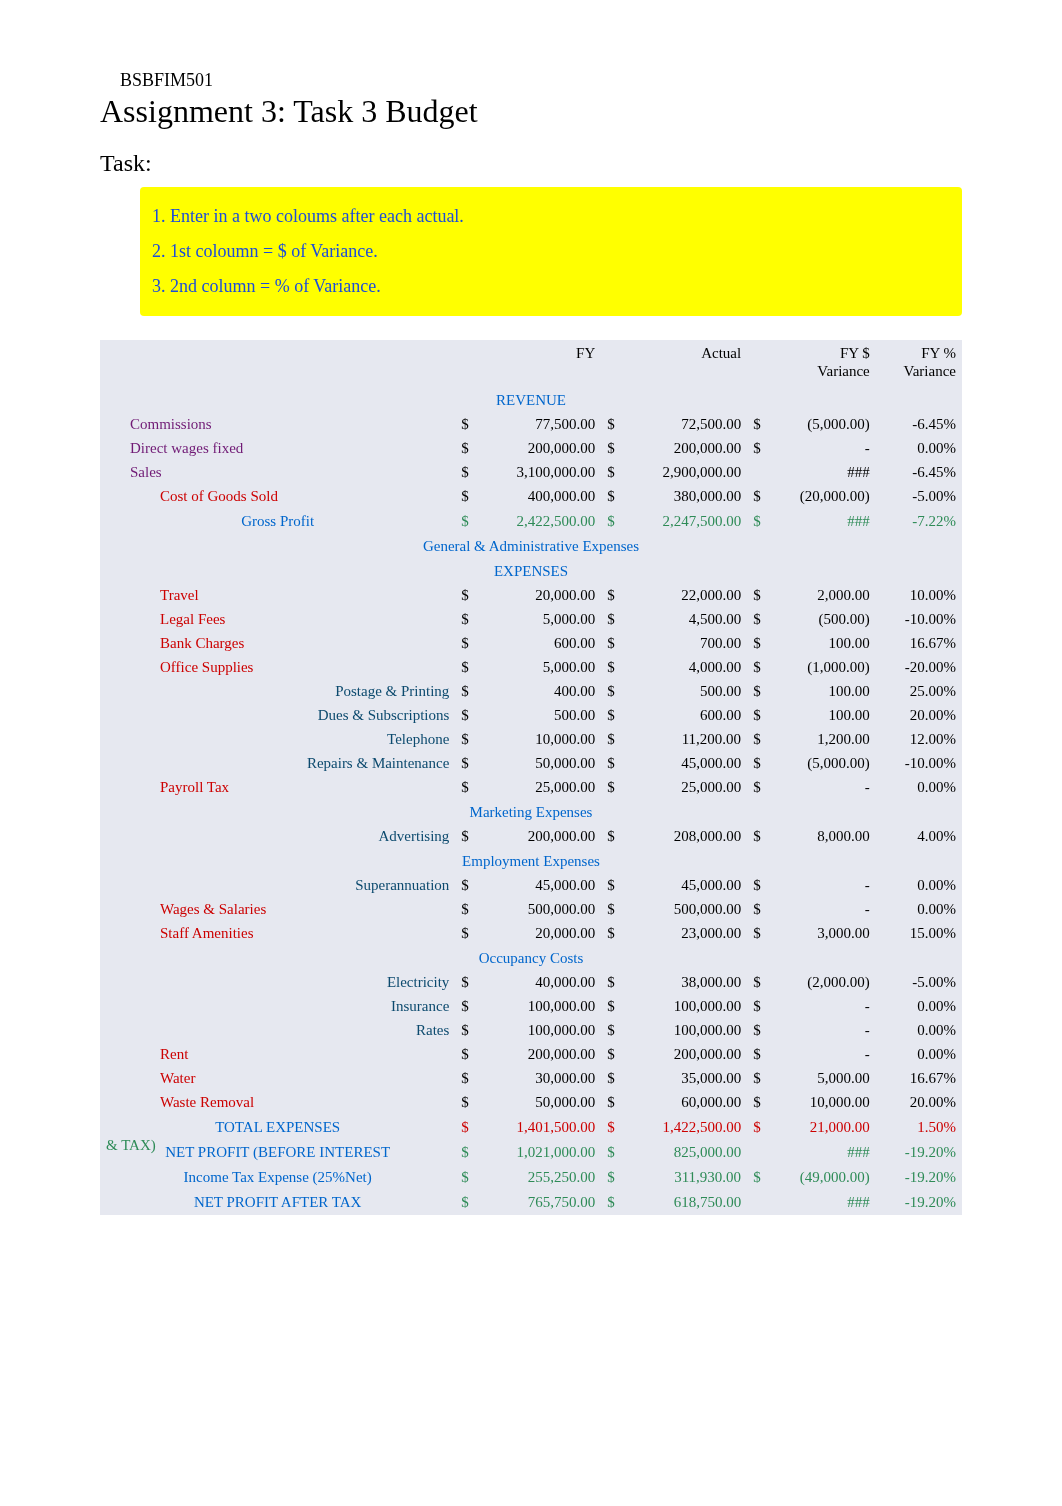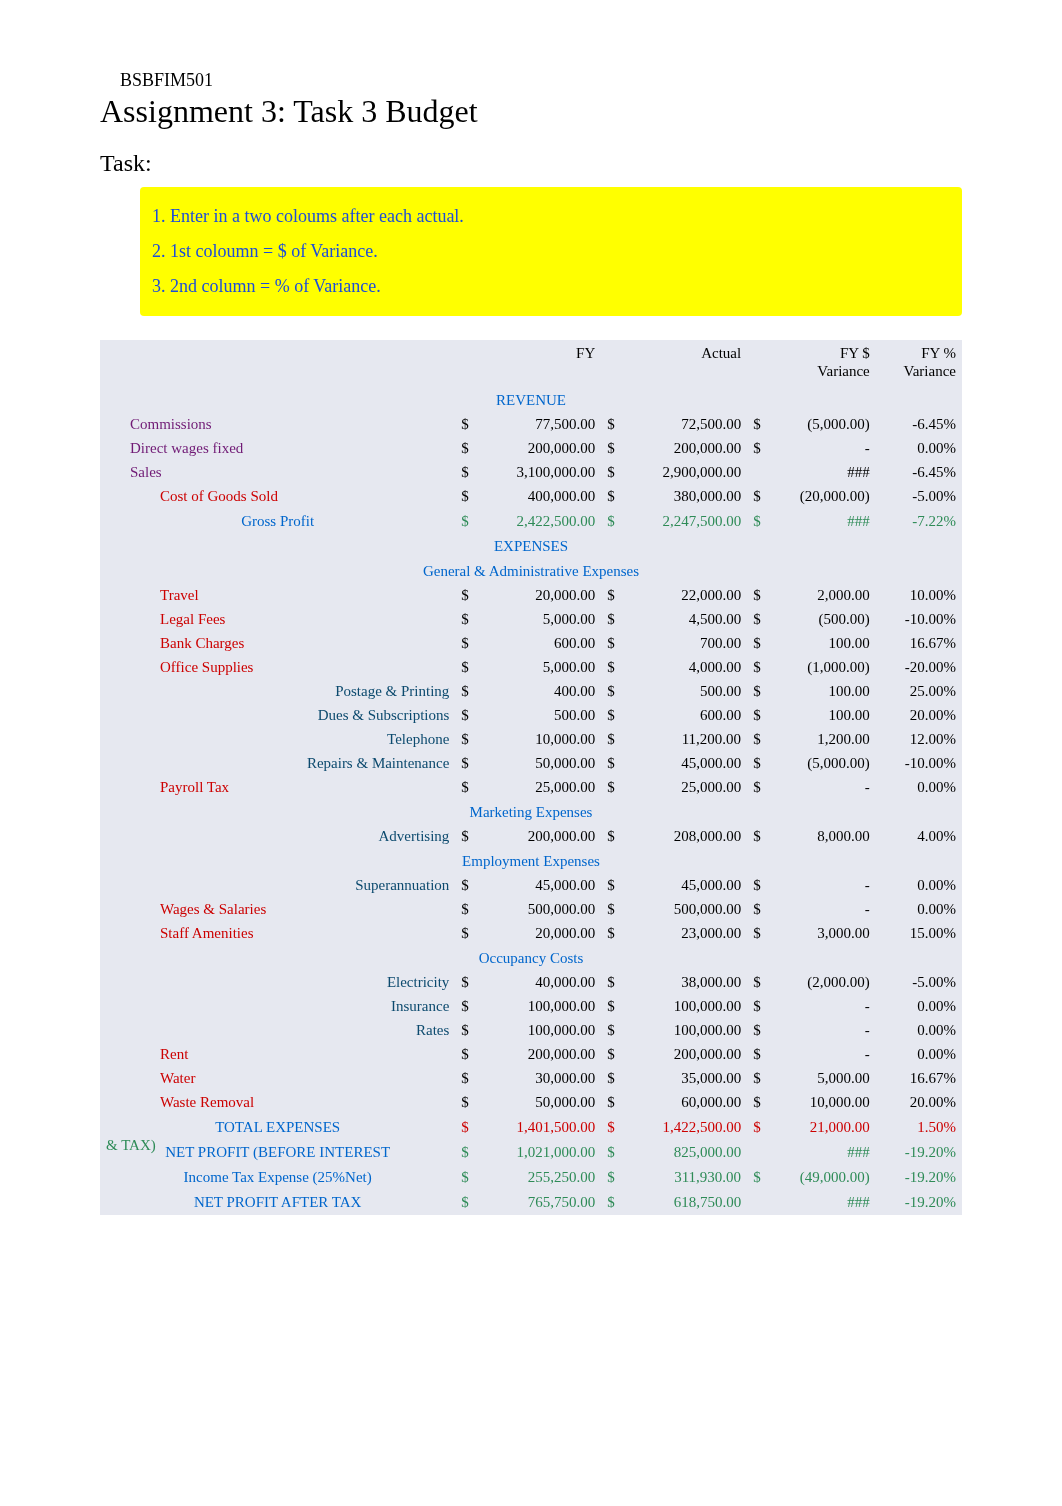--- a/index.html
+++ b/index.html
@@ -177,24 +177,24 @@
         <td class="section-label green">Gross Profit</td>
         <td class="dsign green">$</td>
         <td class="num-right green">2,422,500.00</td>
         <td class="dsign green">$</td>
         <td class="num-right green">2,247,500.00</td>
         <td class="dsign green">$</td>
         <td class="num-right green">###</td>
         <td class="num-right green">-7.22%</td>
       </tr>
       <tr class="section-row">
+        <td class="section-label red" colspan="8">General &amp; Administrative Expenses</td>
+      </tr>
+      <tr class="section-row">
         <td class="section-label blue" colspan="8">EXPENSES</td>
-      </tr>
-      <tr class="section-row">
-        <td class="section-label red" colspan="8">General &amp; Administrative Expenses</td>
       </tr>
       <tr class="data-row">
         <td class="label-cell red indent-2">Travel</td>
         <td class="dsign">$</td>
         <td class="num-right">20,000.00</td>
         <td class="dsign">$</td>
         <td class="num-right">22,000.00</td>
         <td class="dsign">$</td>
         <td class="num-right">2,000.00</td>
         <td class="num-right">10.00%</td>

